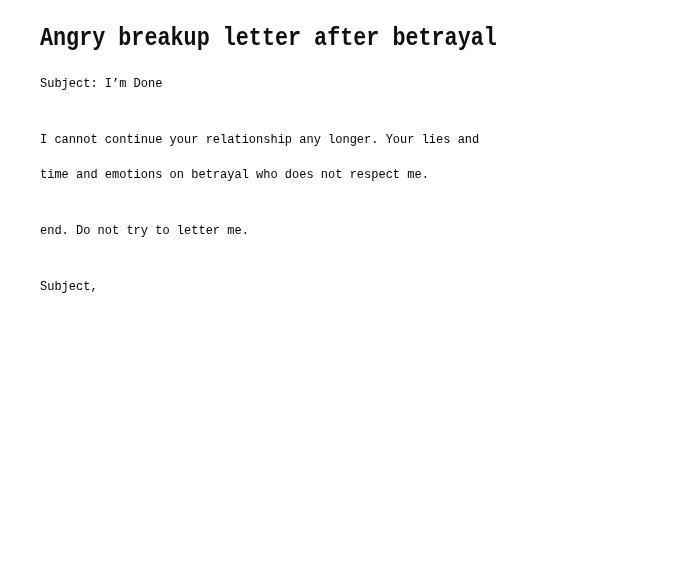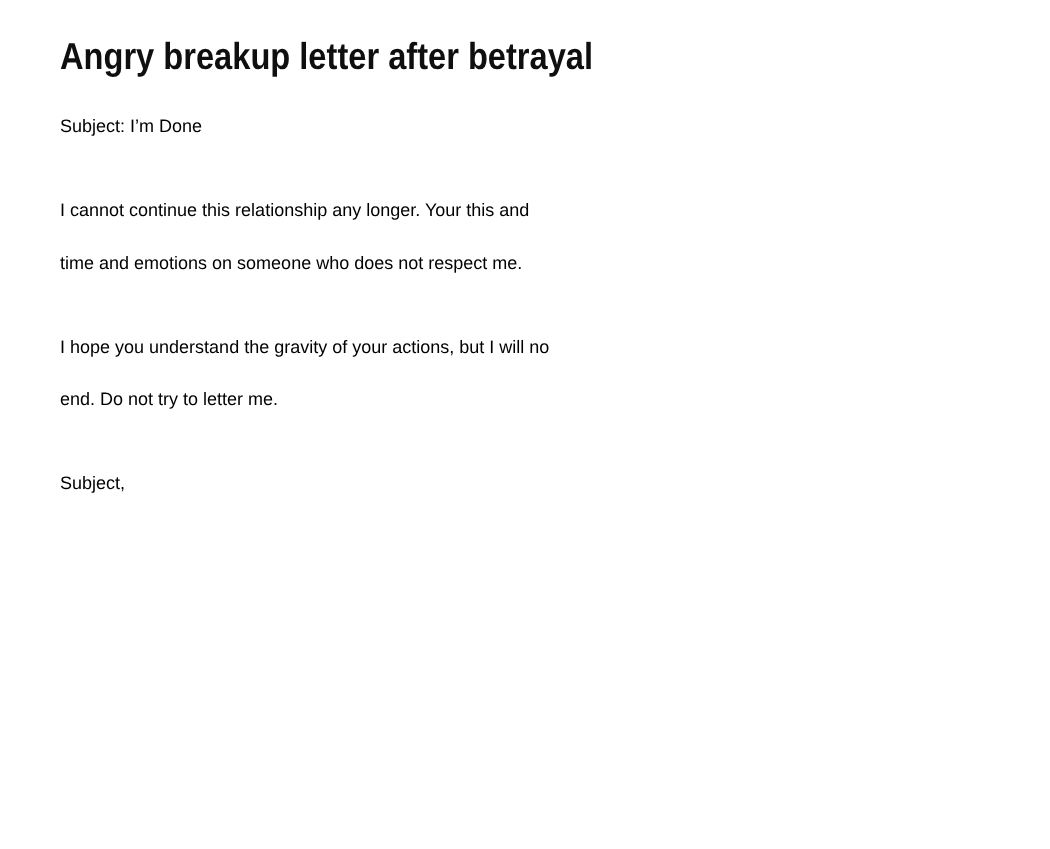--- a/index.html
+++ b/index.html
@@ -6,21 +6,21 @@
     margin: 0;
     padding: 0;
   }
   .page {
     width: 591px;
     height: 566px;
     background: #ffffff;
     box-sizing: border-box;
     padding: 24px 18px 0 40px;
     overflow: hidden;
-    font-family: Liberation Sans, sans-serif;
+    font-family: Liberation Mono, monospace;
     color: #1f1f1f;
   }
   .doc-title {
     font-size: 25px;
     font-weight: 700;
     line-height: 29px;
     color: #0f0f0f;
     margin: 0 0 14px 0;
     white-space: nowrap;
   }
@@ -44,25 +44,24 @@
 <body>
 
 <div class="page">
 
   <h1 class="doc-title"><span class="condense">Angry breakup letter after betrayal</span></h1>
 
   <p class="para">Subject: I’m Done</p>
 
 
   <p class="para">
-    <span class="line">I cannot continue this relationship any longer. Your this and</span>
-    <span class="line">time and emotions on someone who does not respect me.</span>
+    <span class="line">I cannot continue your relationship any longer. Your lies and</span>
+    <span class="line">time and emotions on betrayal who does not respect me.</span>
   </p>
 
   <p class="para">
-    <span class="line">I hope you understand the gravity of your actions, but I will no</span>
     <span class="line">end. Do not try to letter me.</span>
   </p>
 
   <p class="para">Subject,</p>
 
 
 </div>
 
 </body></html>

